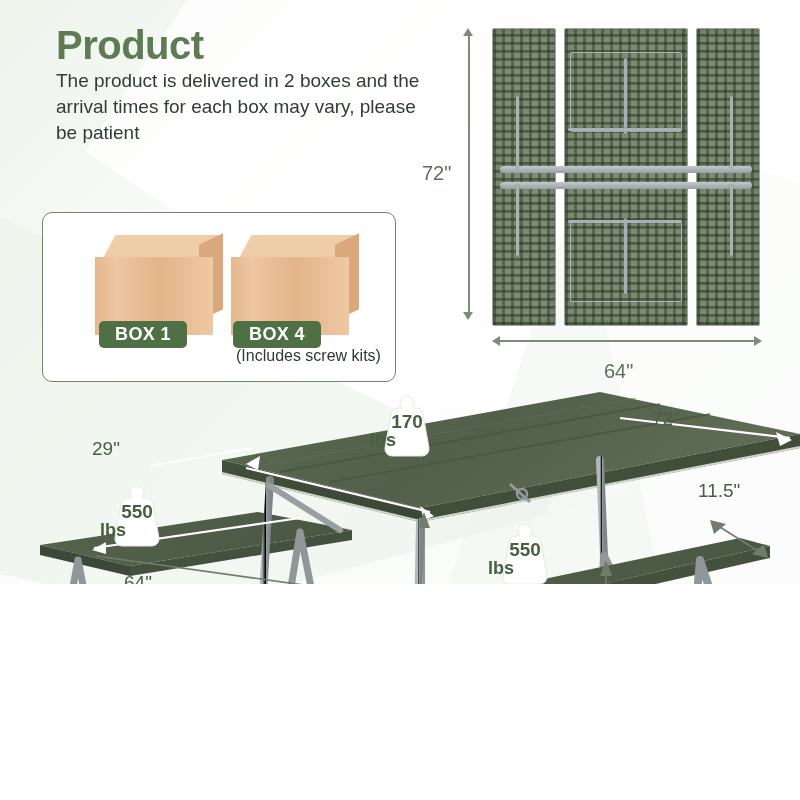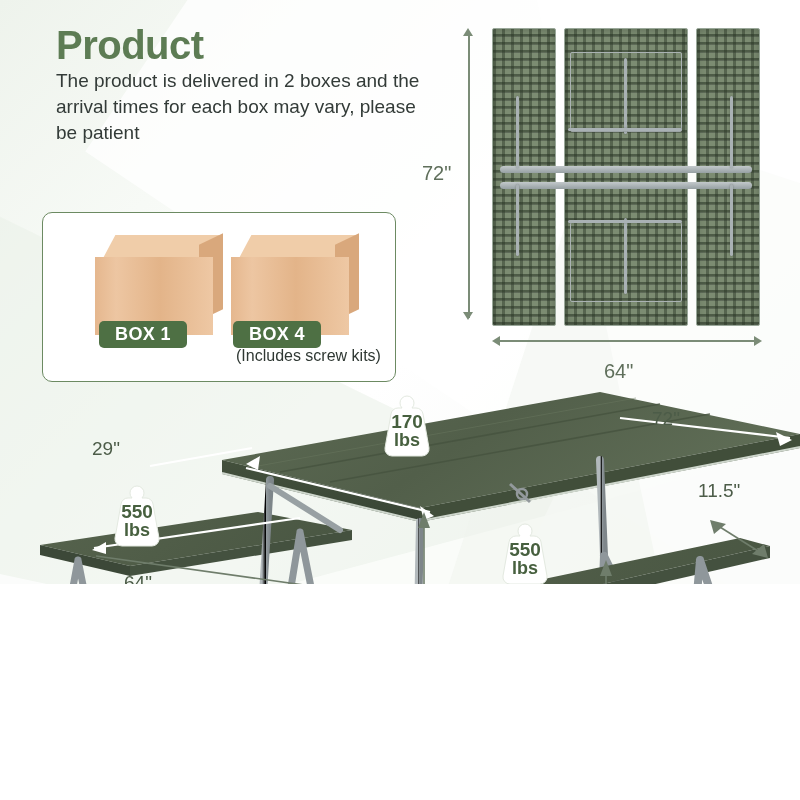--- a/index.html
+++ b/index.html
@@ -79,21 +79,21 @@
   .dimtext{position:absolute;color:#5f6f5b;font-size:20px;}
 
   
   .scene{position:absolute;left:0;top:360px;width:800px;height:440px;}
   .scene svg{position:absolute;left:0;top:0;}
 
   
   .badge{position:absolute;width:74px;height:74px;}
   .badge svg{position:absolute;left:0;top:0;}
   .badge .num{position:absolute;left:0;top:20px;width:74px;text-align:center;color:#47603f;font-size:19px;font-weight:bold;line-height:19px;}
-  .badge .unit{position:absolute;left:0;top:39px;width:74px;text-align:center;color:#47603f;font-size:18px;font-weight:bold;line-height:18px;}
+  .badge .unit{position:absolute;left:0;top:39px;width:74px;color:#47603f;font-size:18px;font-weight:bold;line-height:18px;}
   .bg330{left:370px;top:392px;}
   .bgL{left:100px;top:482px;}
   .bgR{left:488px;top:520px;}
 
   .mdim{position:absolute;color:#4c5c48;font-size:19px;}
 </style>
 </head>
 <body>
 
 <div id="stage">

